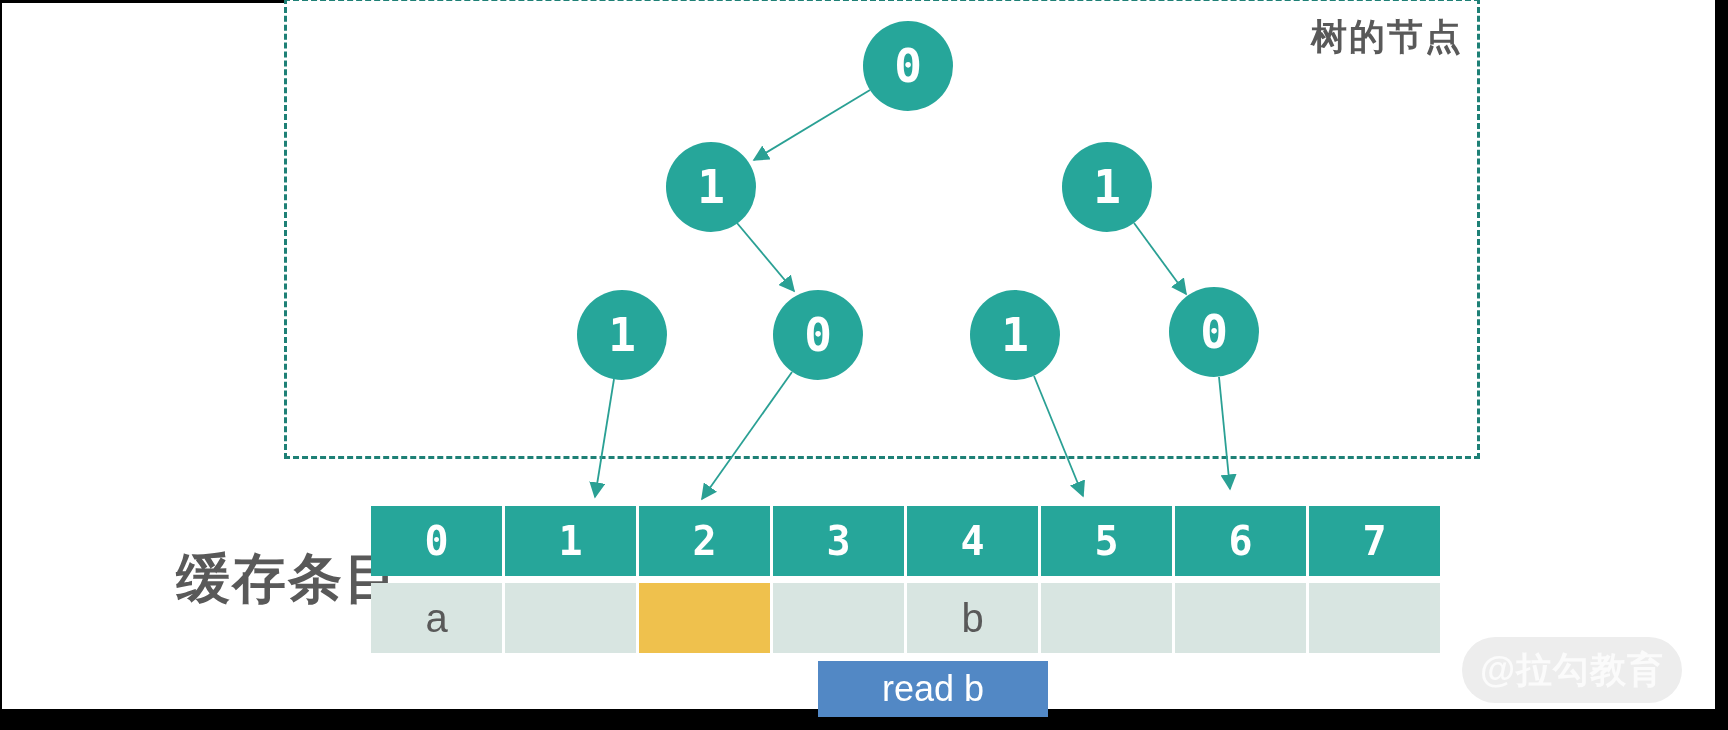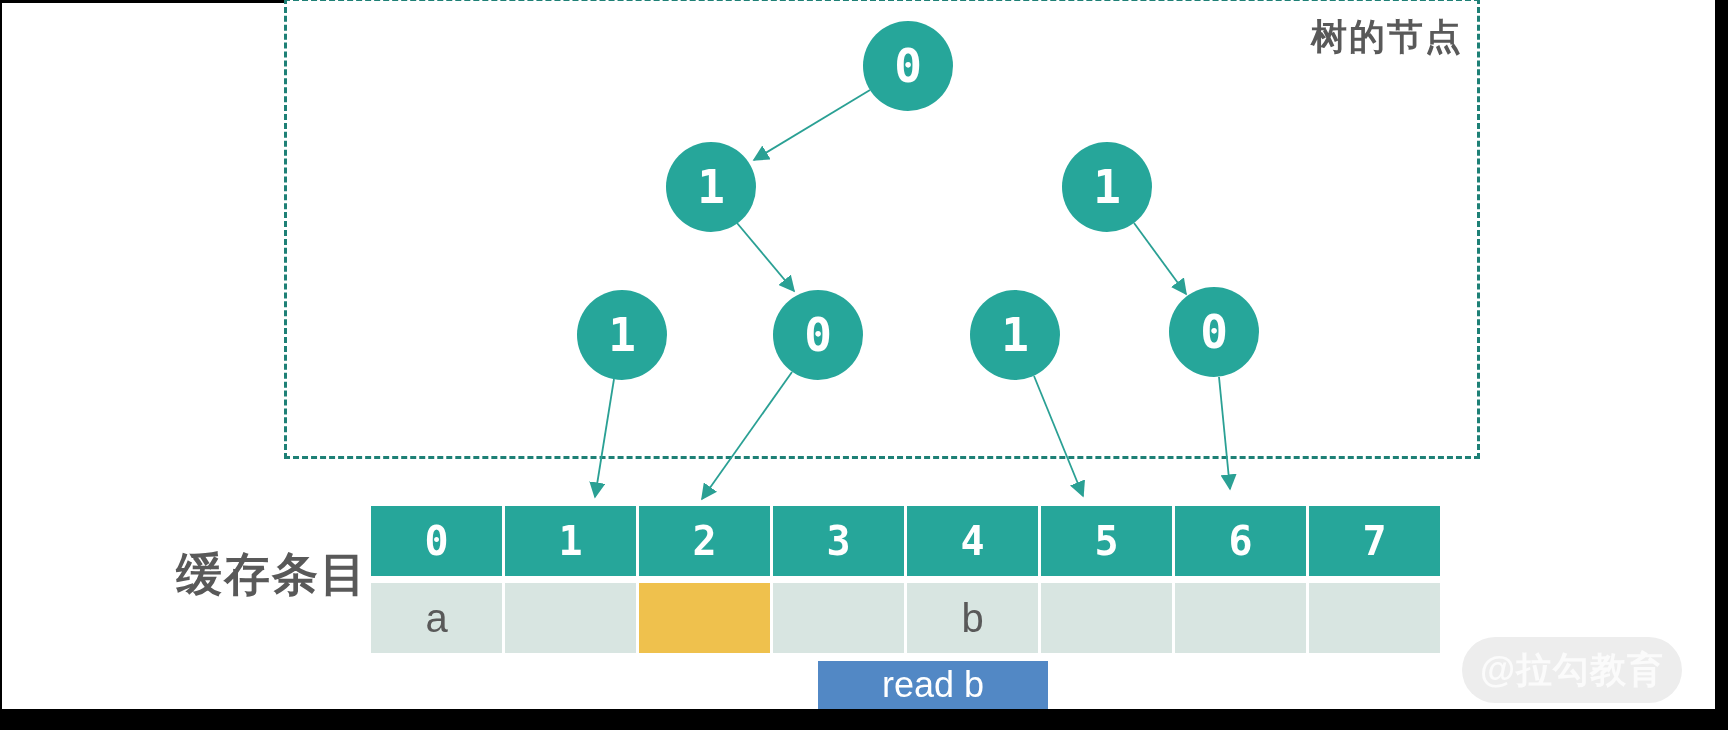--- a/index.html
+++ b/index.html
@@ -37,40 +37,40 @@
   #node-root{left:863px;top:21px;}
   #node-l2-left{left:666px;top:142px;}
   #node-l2-right{left:1062px;top:142px;}
   #node-l3-a{left:577px;top:290px;}
   #node-l3-b{left:773px;top:290px;}
   #node-l3-c{left:970px;top:290px;}
   #node-l3-d{left:1169px;top:287px;}
 
   
   #cache-label{
-    position:absolute;left:176px;top:549px;font-size:46px;line-height:1.1;
+    position:absolute;left:176px;top:549px;font-size:54px;line-height:1.1;
     color:var(--label,#595959);font-weight:600;letter-spacing:2px;white-space:nowrap;
   }
   #cache-array{position:absolute;left:371px;top:506px;}
   .row{display:flex;gap:3px;}
   .row + .row{margin-top:7px;}
   .idx-cell{
     width:131px;height:70px;background:var(--teal,#26A69A);color:#fff;
     display:flex;align-items:center;justify-content:center;
     font-family:"DejaVu Sans Mono",monospace;font-weight:bold;font-size:40px;
   }
   .val-cell{
     width:131px;height:70px;background:var(--cell,#D8E5E1);color:var(--label,#595959);
     display:flex;align-items:center;justify-content:center;font-size:40px;
   }
   .val-cell.highlight{background:var(--highlight,#EFC14D);}
 
   
   #read-btn{
-    position:absolute;left:818px;top:661px;width:230px;height:48px;
+    position:absolute;left:818px;top:661px;width:230px;height:56px;
     background:var(--blue,#5288C5);color:#fff;font-size:36px;
     display:flex;align-items:center;justify-content:center;white-space:nowrap;
   }
 
   
   #watermark{
     position:absolute;left:1462px;top:637px;width:220px;height:66px;border-radius:33px;
     background:var(--wm,#EDEDED);color:#FBFBFB;font-size:36px;font-weight:600;
     display:flex;align-items:center;justify-content:center;letter-spacing:1px;white-space:nowrap;
   }

